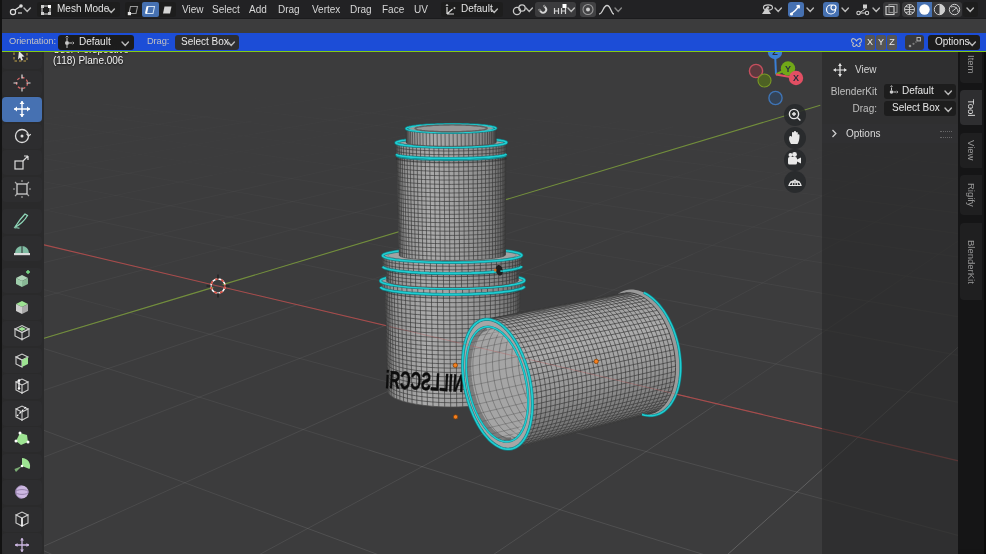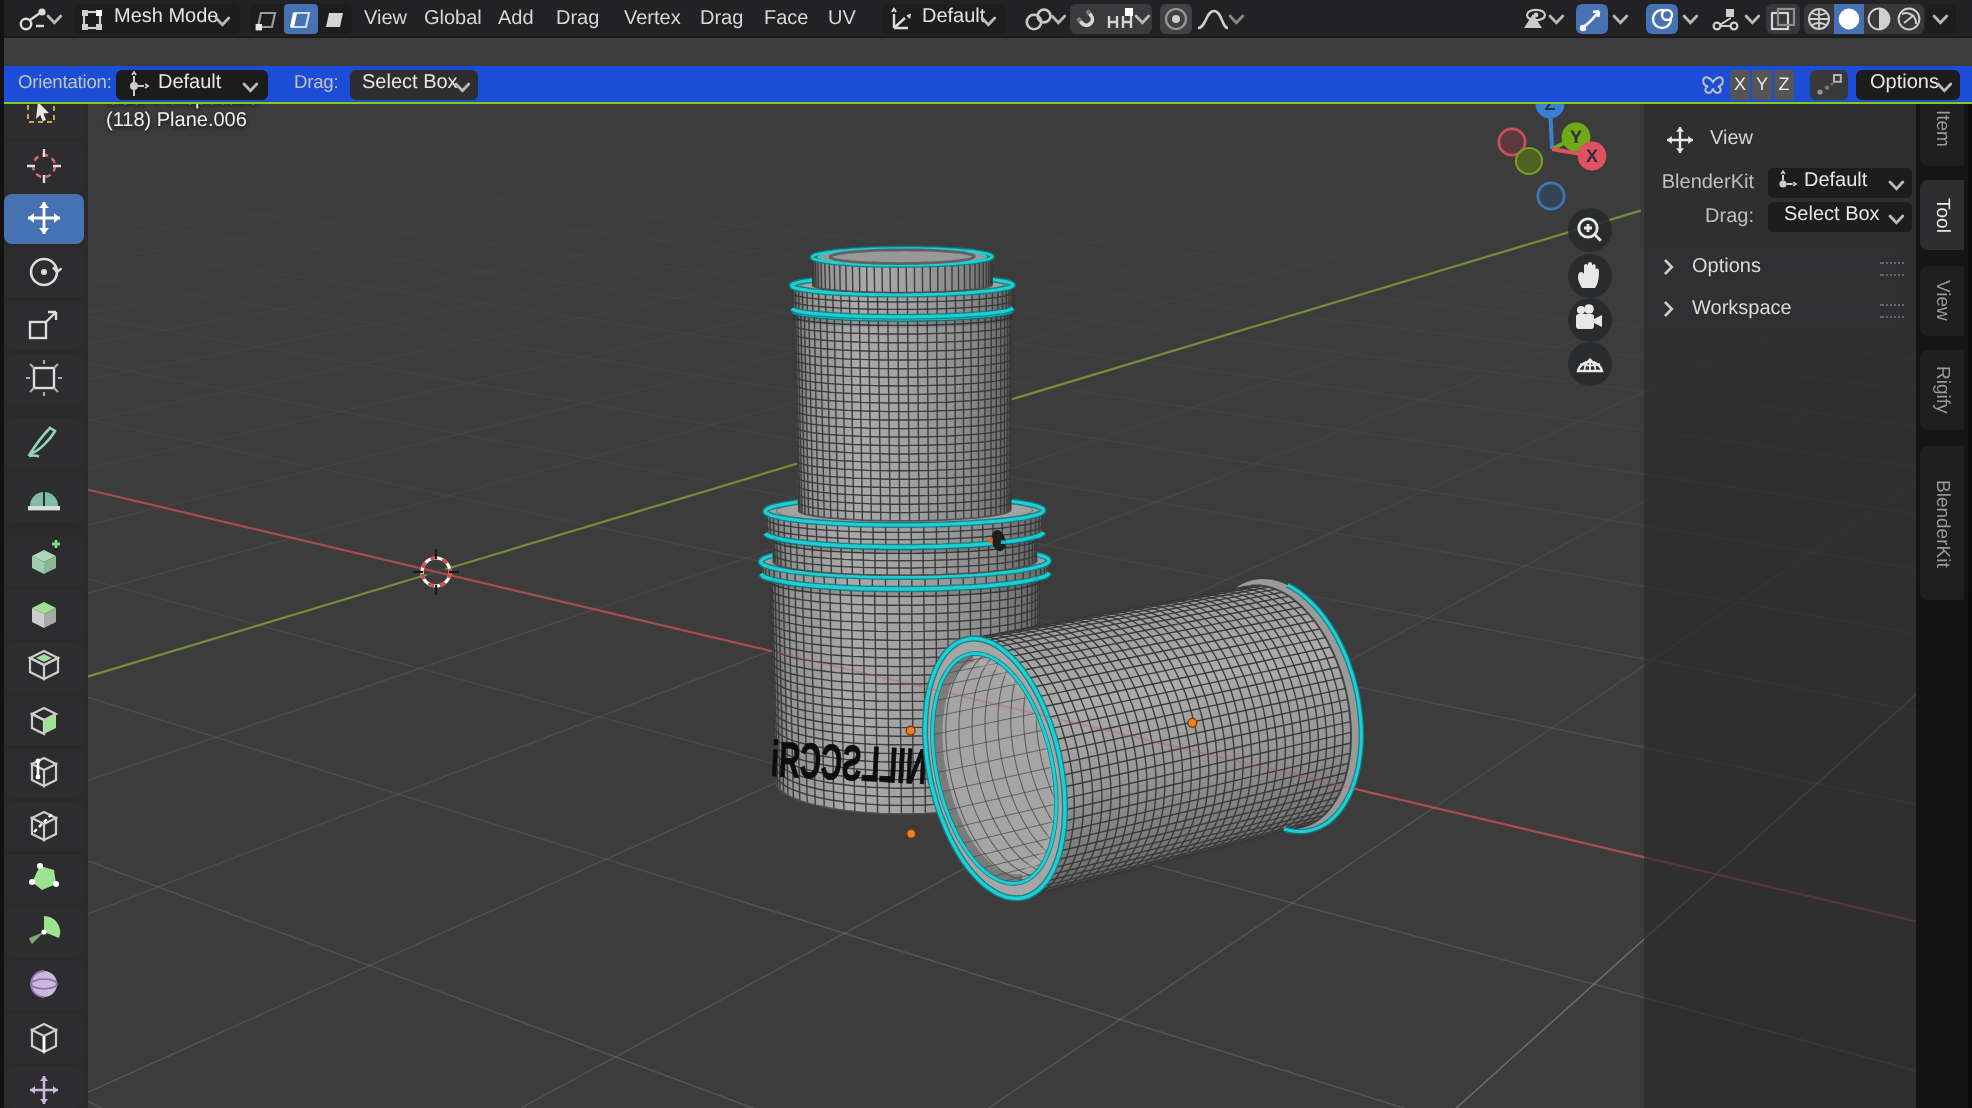--- a/index.html
+++ b/index.html
@@ -940,21 +940,21 @@
     </svg>
     <div style="position:absolute;left:142px;top:2px;width:17px;height:15px;background:#4772b3;border-radius:2px"></div>
     <svg width="17" height="15" viewBox="0 0 17 15" style="position:absolute;left:142px;top:2px">
       <path d="M5.5 4.5 h7 l-1.5 7 h-7 Z" fill="none" stroke="#cfe0f2" stroke-width="1.1"></path>
       <path d="M4 11.5 l1.5-7" stroke="#fff" stroke-width="2"></path>
     </svg>
     <svg width="17" height="15" viewBox="0 0 17 15" style="position:absolute;left:159px;top:2px">
       <path d="M5.5 4.5 h7 l-1.5 7 h-7 Z" fill="#d6d6d6"></path>
     </svg>
     <div class="menu" style="left:182px">View</div>
-    <div class="menu" style="left:212px">Global</div>
+    <div class="menu" style="left:212px">Select</div>
     <div class="menu" style="left:249px">Add</div>
     <div class="menu" style="left:278px">Drag</div>
     <div class="menu" style="left:312px">Vertex</div>
     <div class="menu" style="left:350px">Drag</div>
     <div class="menu" style="left:382px">Face</div>
     <div class="menu" style="left:414px">UV</div>
     <div class="btn" style="left:441px;top:2px;width:62px;height:15px">
       <svg width="16" height="15" viewBox="0 0 16 15" style="position:absolute;left:2px;top:0">
         <path d="M4 12 L4 5 M4 12 L11 12 M4 12 L9.5 7" stroke="#ddd" stroke-width="1.2" fill="none"></path>
         <path d="M3 4 l1-1.6 1 1.6 M10.5 6 l1.4-.4 -.3 1.5" stroke="#ddd" stroke-width="1" fill="none"></path>
@@ -1244,27 +1244,20 @@
         <path d="M1 6 l3.2 3.4 3.2-3.4" stroke="#bbb" stroke-width="1.4" fill="none" stroke-linecap="round"></path>
       </svg>
     </div>
     <div class="phead" style="top:86px">
       <svg width="12" height="19" viewBox="0 0 12 19" style="position:absolute;left:6px;top:0">
         <path d="M4.5 6 l3.4 3.5 -3.4 3.5" stroke="#cfcfcf" stroke-width="1.3" fill="none"></path>
       </svg>
       <span style="position:absolute;left:24px">Options</span>
       <div class="grip" style="top:7px"></div>
     </div>
-    <div class="phead" style="top:107px">
-      <svg width="12" height="19" viewBox="0 0 12 19" style="position:absolute;left:6px;top:0">
-        <path d="M4.5 6 l3.4 3.5 -3.4 3.5" stroke="#cfcfcf" stroke-width="1.3" fill="none"></path>
-      </svg>
-      <span style="position:absolute;left:24px">Workspace</span>
-      <div class="grip" style="top:7px"></div>
-    </div>
   </div>
 <div id="tabs">
     <div class="tab" style="top:7px;height:38px">
       <span style="height:38px">Item</span>
     </div>
     <div class="tab act" style="top:52px;height:35px">
       <span style="height:35px">Tool</span>
     </div>
     <div class="tab" style="top:95px;height:35px">
       <span style="height:35px">View</span>

